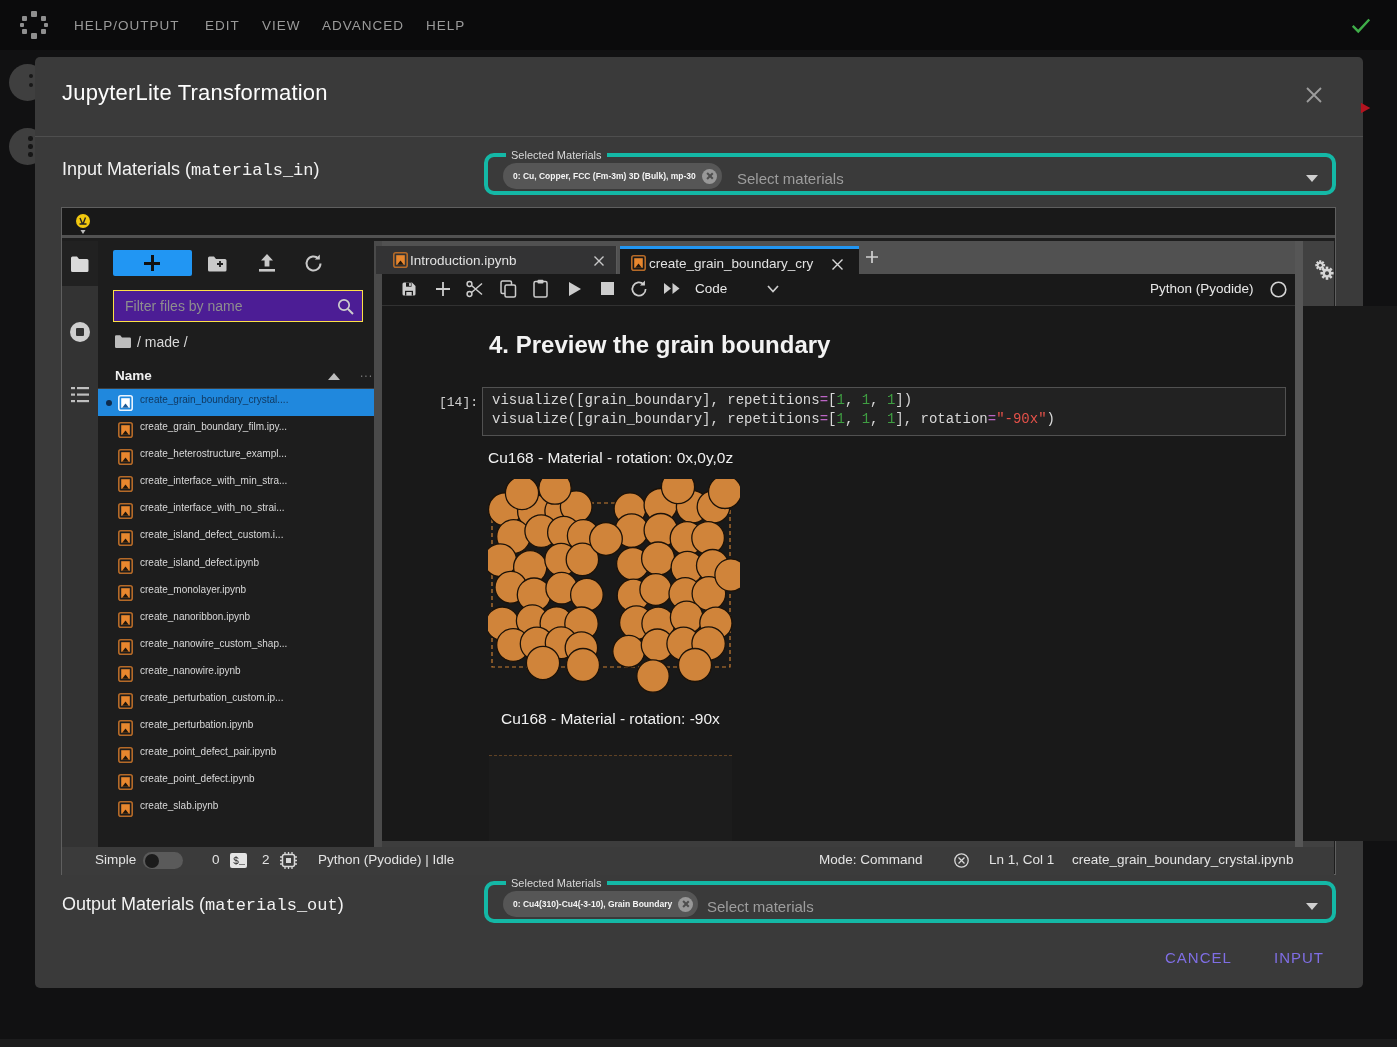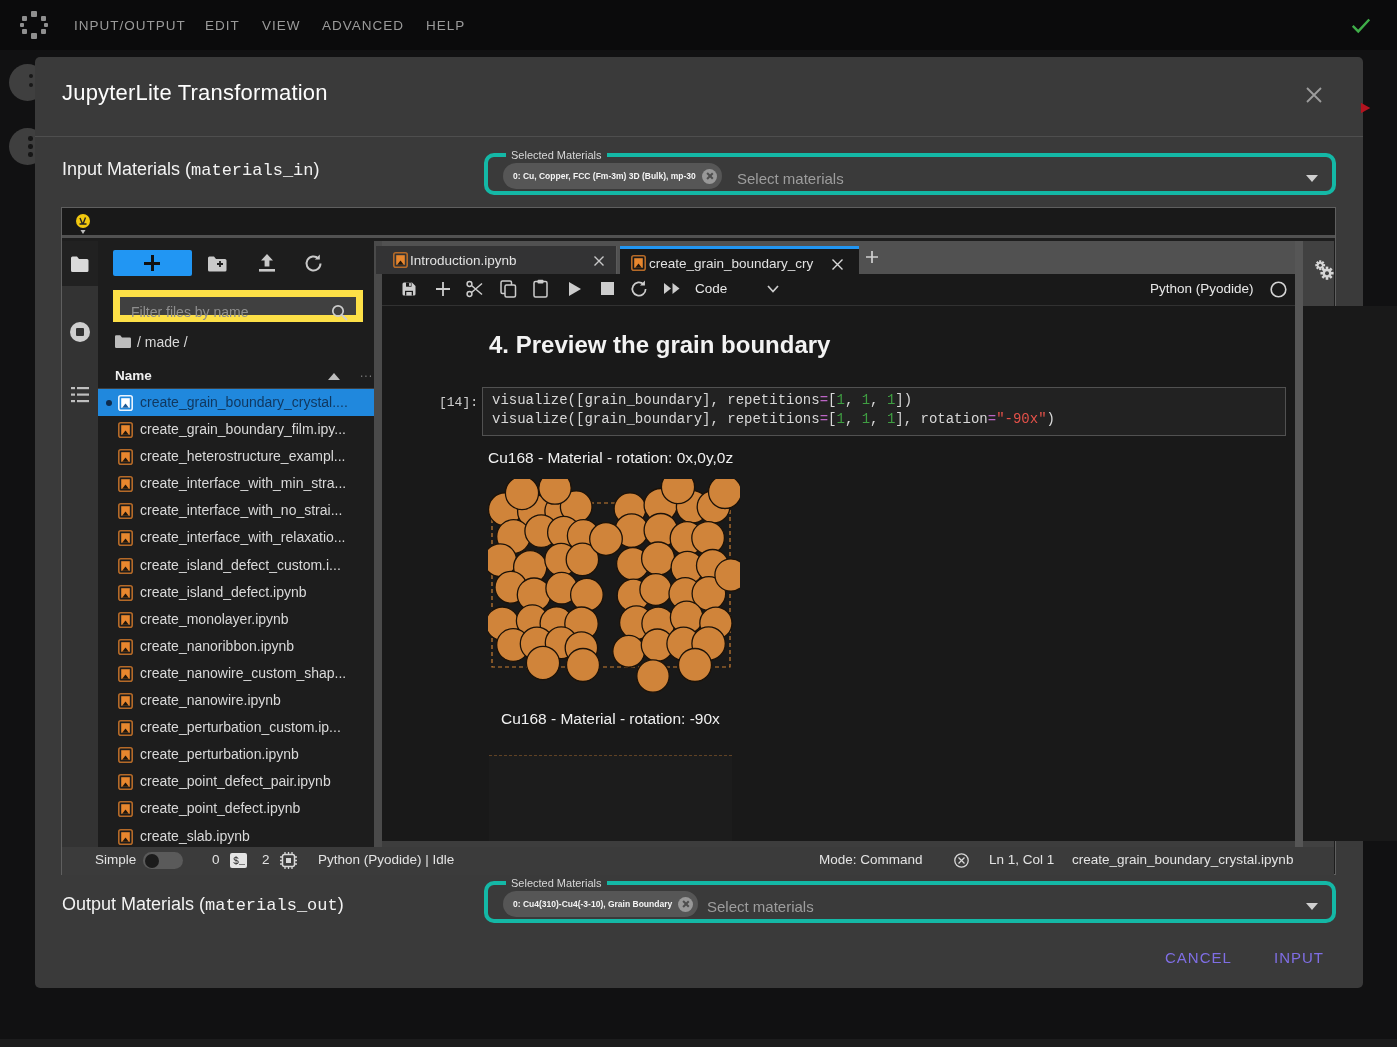--- a/index.html
+++ b/index.html
@@ -43,27 +43,27 @@
   #filebrowser { left:36px; top:33px; width:276px; height:606px; background:#1d1d1d; }
   #splitter { left:312px; top:33px; width:8px; height:606px; background:#4a4a4a; }
   #nbcol { left:320px; top:33px; width:921px; height:606px; background:#3d3d3d; }
   #rightstrip { left:1241px; top:33px; width:31px; height:606px; background:#414141; }
   #statusbar { left:0; top:639px; width:1272px; height:28px; background:#3b3b3b; font-size:13.5px; color:#e3e3e3; }
 
   
   #newbtn { position:absolute; left:51px; top:42px; width:79px; height:26px; background:#2196f3; border-radius:2px; }
   #newbtn:before { content:""; position:absolute; left:38px; top:5px; width:2.5px; height:16px; background:#111; }
   #newbtn:after { content:""; position:absolute; left:31px; top:12px; width:16px; height:2.5px; background:#111; }
-  #filterbox { position:absolute; left:51px; top:82px; width:250px; height:32px; background:#404040; border:7px solid #fde047; }
+  #filterbox { position:absolute; left:51px; top:82px; width:250px; height:32px; background:#4c1d95; border:1px solid #fde047; }
   #filterbox span { position:absolute; left:11px; top:7px; font-size:14px; color:#8e8e8e; }
   #crumb { position:absolute; left:53px; top:126px; font-size:14px; color:#d8d8d8; }
   #namehdr { position:absolute; left:36px; top:156px; width:276px; height:25px; border-bottom:1px solid #3e3e3e; }
   #namehdr b { position:absolute; left:17px; top:4px; font-size:13.5px; color:#f0f0f0; }
   .filelist { position:absolute; left:36px; top:181px; width:276px; }
-  .frow { position:relative; height:27.1px; font-size:14px; color:#d9d9d9; white-space:nowrap; overflow:hidden; }
+  .frow { position:relative; height:27.1px; font-size:10px; color:#d9d9d9; white-space:nowrap; overflow:hidden; }
   .frow .txt { position:absolute; left:42px; top:5px; }
   .frow svg { position:absolute; left:20px; top:6px; }
   .frow.sel { background:#2088dd; color:#10375e; }
   .dot { position:absolute; left:8px; top:11px; width:6px; height:6px; border-radius:50%; background:#0d2c4e; }
 
   
   #tabrow { position:absolute; left:0; top:0; width:921px; height:33px; background:#515151; }
   .tab { position:absolute; top:5px; height:28px; font-size:13.5px; color:#e2e2e2; }
   #tab1 { left:-6px; width:241px; background:#333334; border-right:1px solid #5a5a5a; }
   #tab2 { left:238px; width:239px; background:#191919; border-top:3px solid #2196f3; }
@@ -95,21 +95,21 @@
         <rect x="11" y="0" width="6" height="6" rx="1"></rect>
         <rect x="2" y="5" width="5" height="5" rx="1"></rect>
         <rect x="21" y="5" width="5" height="5" rx="1"></rect>
         <rect x="0" y="12" width="4" height="4" rx="1"></rect>
         <rect x="24" y="12" width="4" height="4" rx="1"></rect>
         <rect x="2" y="18" width="5" height="5" rx="1"></rect>
         <rect x="21" y="18" width="5" height="5" rx="1"></rect>
         <rect x="11" y="22" width="6" height="6" rx="1"></rect>
       </g>
     </svg>
-    <span class="menu" style="left:74px">INPUT/OUTPUT</span>
+    <span class="menu" style="left:74px">HELP/OUTPUT</span>
     <span class="menu" style="left:205px">EDIT</span>
     <span class="menu" style="left:262px">VIEW</span>
     <span class="menu" style="left:322px">ADVANCED</span>
     <span class="menu" style="left:426px">HELP</span>
     <svg id="check" viewBox="0 0 24 24">
       <path d="M3 13 l6 6 L21 6" stroke="#3fae49" stroke-width="2.6" fill="none"></path>
     </svg>
   </div>
 
   <div class="fabcircle" style="top:64px">
@@ -246,28 +246,20 @@
           </svg>
           <span class="txt">create_interface_with_min_stra...</span>
         </div>
         <div class="frow">
           <svg width="15" height="16" viewBox="0 0 15 16">
             <rect x="0.8" y="0.8" width="13.4" height="14.4" rx="2" fill="none" stroke="#b56a28" stroke-width="1.6"></rect>
             <rect x="3.2" y="3.2" width="8.6" height="9.6" fill="#e8872e"></rect>
             <path d="M4.2 12.8 L7.5 8.6 L10.8 12.8 z" fill="#21160b"></path>
           </svg>
           <span class="txt">create_interface_with_no_strai...</span>
-        </div>
-        <div class="frow">
-          <svg width="15" height="16" viewBox="0 0 15 16">
-            <rect x="0.8" y="0.8" width="13.4" height="14.4" rx="2" fill="none" stroke="#b56a28" stroke-width="1.6"></rect>
-            <rect x="3.2" y="3.2" width="8.6" height="9.6" fill="#e8872e"></rect>
-            <path d="M4.2 12.8 L7.5 8.6 L10.8 12.8 z" fill="#21160b"></path>
-          </svg>
-          <span class="txt">create_interface_with_relaxatio...</span>
         </div>
         <div class="frow">
           <svg width="15" height="16" viewBox="0 0 15 16">
             <rect x="0.8" y="0.8" width="13.4" height="14.4" rx="2" fill="none" stroke="#b56a28" stroke-width="1.6"></rect>
             <rect x="3.2" y="3.2" width="8.6" height="9.6" fill="#e8872e"></rect>
             <path d="M4.2 12.8 L7.5 8.6 L10.8 12.8 z" fill="#21160b"></path>
           </svg>
           <span class="txt">create_island_defect_custom.i...</span>
         </div>
         <div class="frow">

